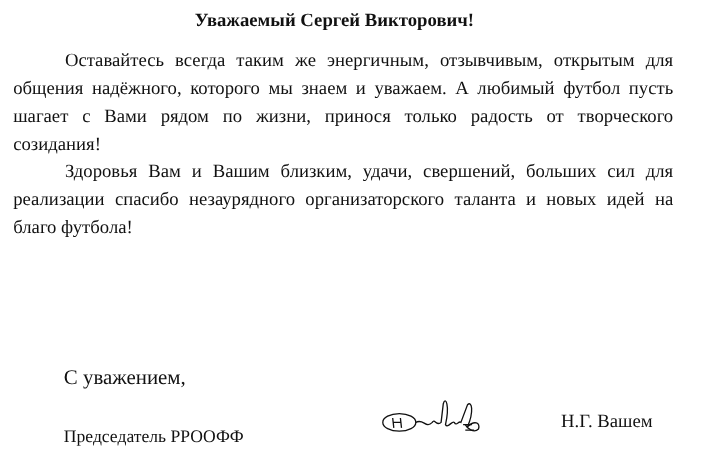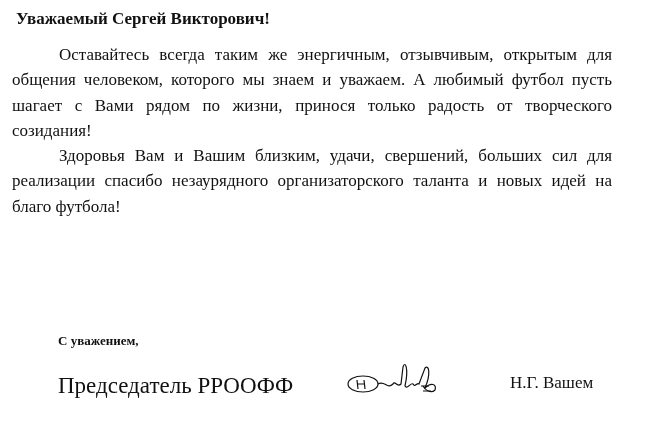--- a/index.html
+++ b/index.html
@@ -1,34 +1,34 @@
 <!DOCTYPE html>
 <html><head>
   <meta charset="utf-8">
   <style>
     html, body { margin:0; padding:0; background:#ffffff; }
     body { width:650px; height:422px; position:relative; overflow:hidden;
       font-family:"Liberation Serif", serif; color:#111; }
-    .title { position:absolute; top:9px; left:16px; width:608px; 
+    .title { position:absolute; top:9px; left:0; width:608px; text-align:center;
       font-weight:bold; font-size:17px; letter-spacing:0; }
     .body-text { position:absolute; top:42px; left:12px; width:600px;
       font-size:17px; line-height:25.3px; text-align:justify; }
     .para { margin:0; text-indent:47px; text-align:justify; text-align-last:left; }
-    .closing { position:absolute; left:58px; top:333px; font-size:13px;font-weight:bold; }
-    .chair { position:absolute; left:58px; top:373px; font-size:23px; }
+    .closing { position:absolute; left:58px; top:333px; font-size:19px; }
+    .chair { position:absolute; left:58px; top:389px; font-size:16px; }
     .name { position:absolute; left:510px; top:373px; font-size:17px; }
     .sig { position:absolute; left:345px; top:362px; width:100px; height:36px; }
   </style>
 </head>
 <body>
 
 <div class="title">Уважаемый Сергей Викторович!</div>
 
 <div class="body-text">
-  <p class="para">Оставайтесь всегда таким же энергичным, отзывчивым, открытым для общения человеком, которого мы знаем и уважаем. А любимый футбол пусть шагает с Вами рядом по жизни, принося только радость от творческого созидания!</p>
+  <p class="para">Оставайтесь всегда таким же энергичным, отзывчивым, открытым для общения надёжного, которого мы знаем и уважаем. А любимый футбол пусть шагает с Вами рядом по жизни, принося только радость от творческого созидания!</p>
   <p class="para">Здоровья Вам и Вашим близким, удачи, свершений, больших сил для реализации спасибо незаурядного организаторского таланта и новых идей на благо футбола!</p>
 </div>
 
 <div class="closing">С уважением,</div>
 <div class="chair">Председатель РРООФФ</div>
 
 <svg class="sig" viewBox="0 0 100 36">
   <g fill="none" stroke="#111" stroke-width="1.2">
     <ellipse cx="18" cy="22" rx="15" ry="8"></ellipse>
     <path d="M12 18 L13 27 M13 22 L19 22 M19 18 L20 27"></path>

